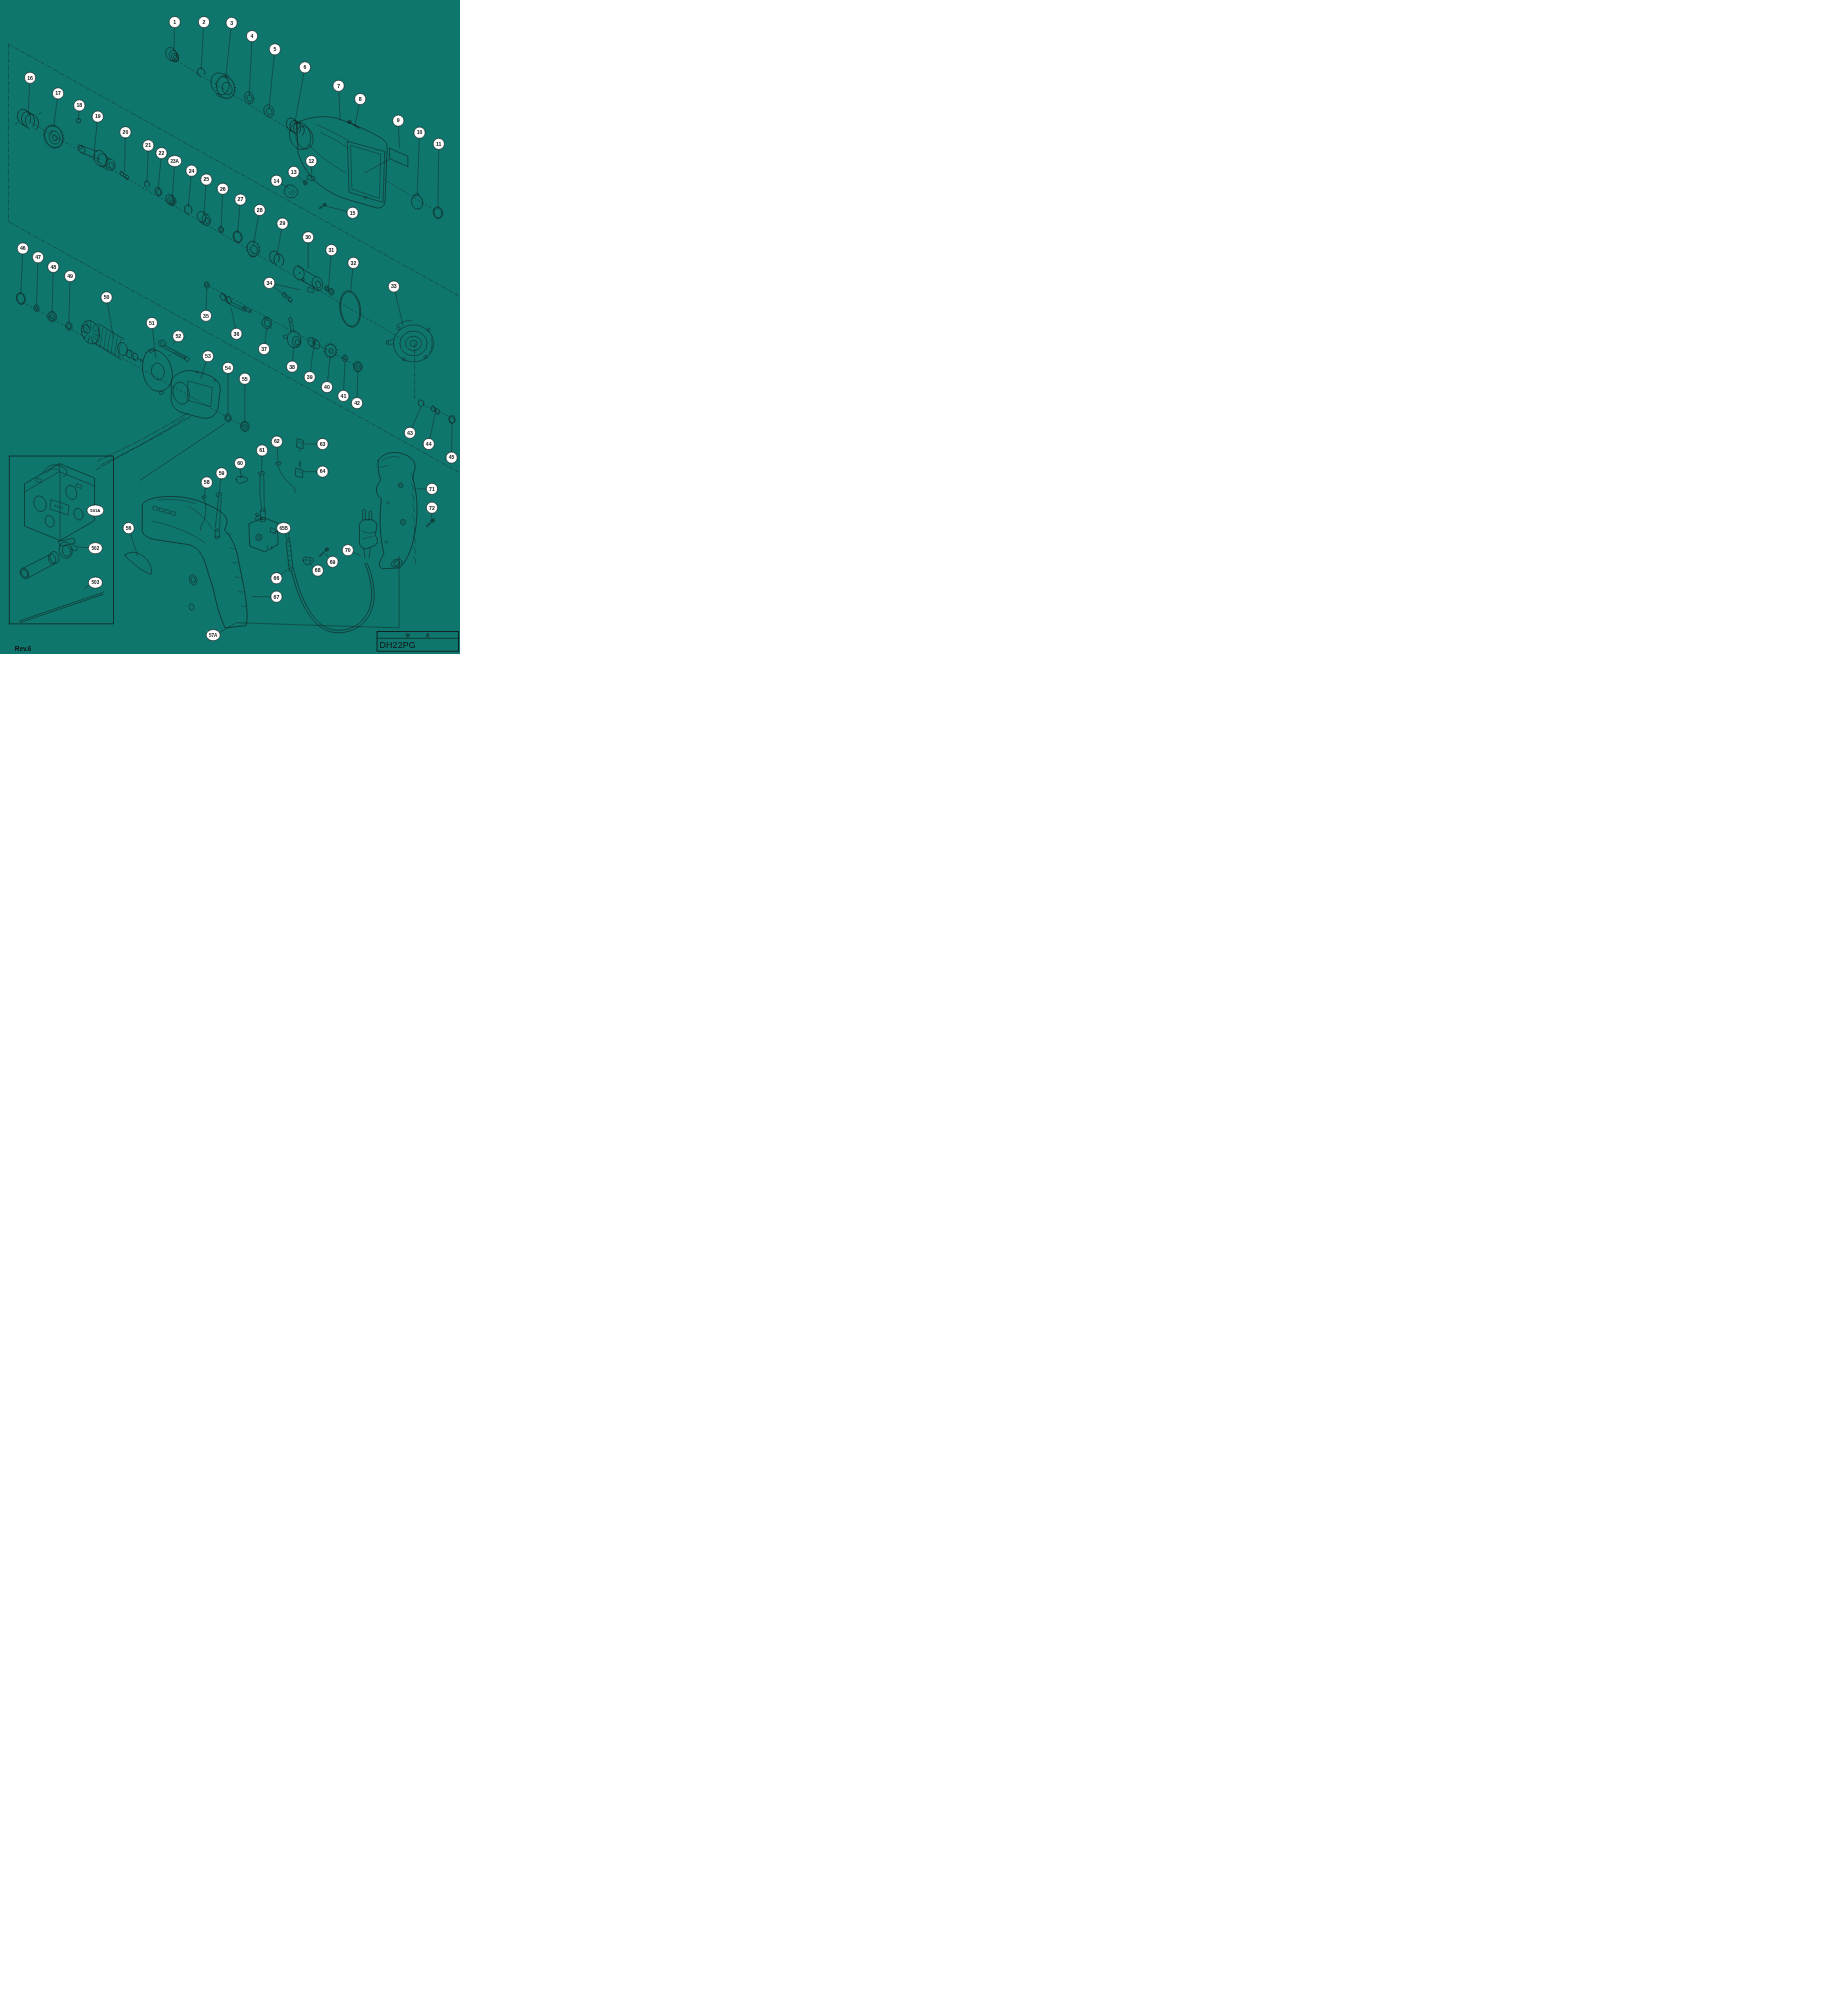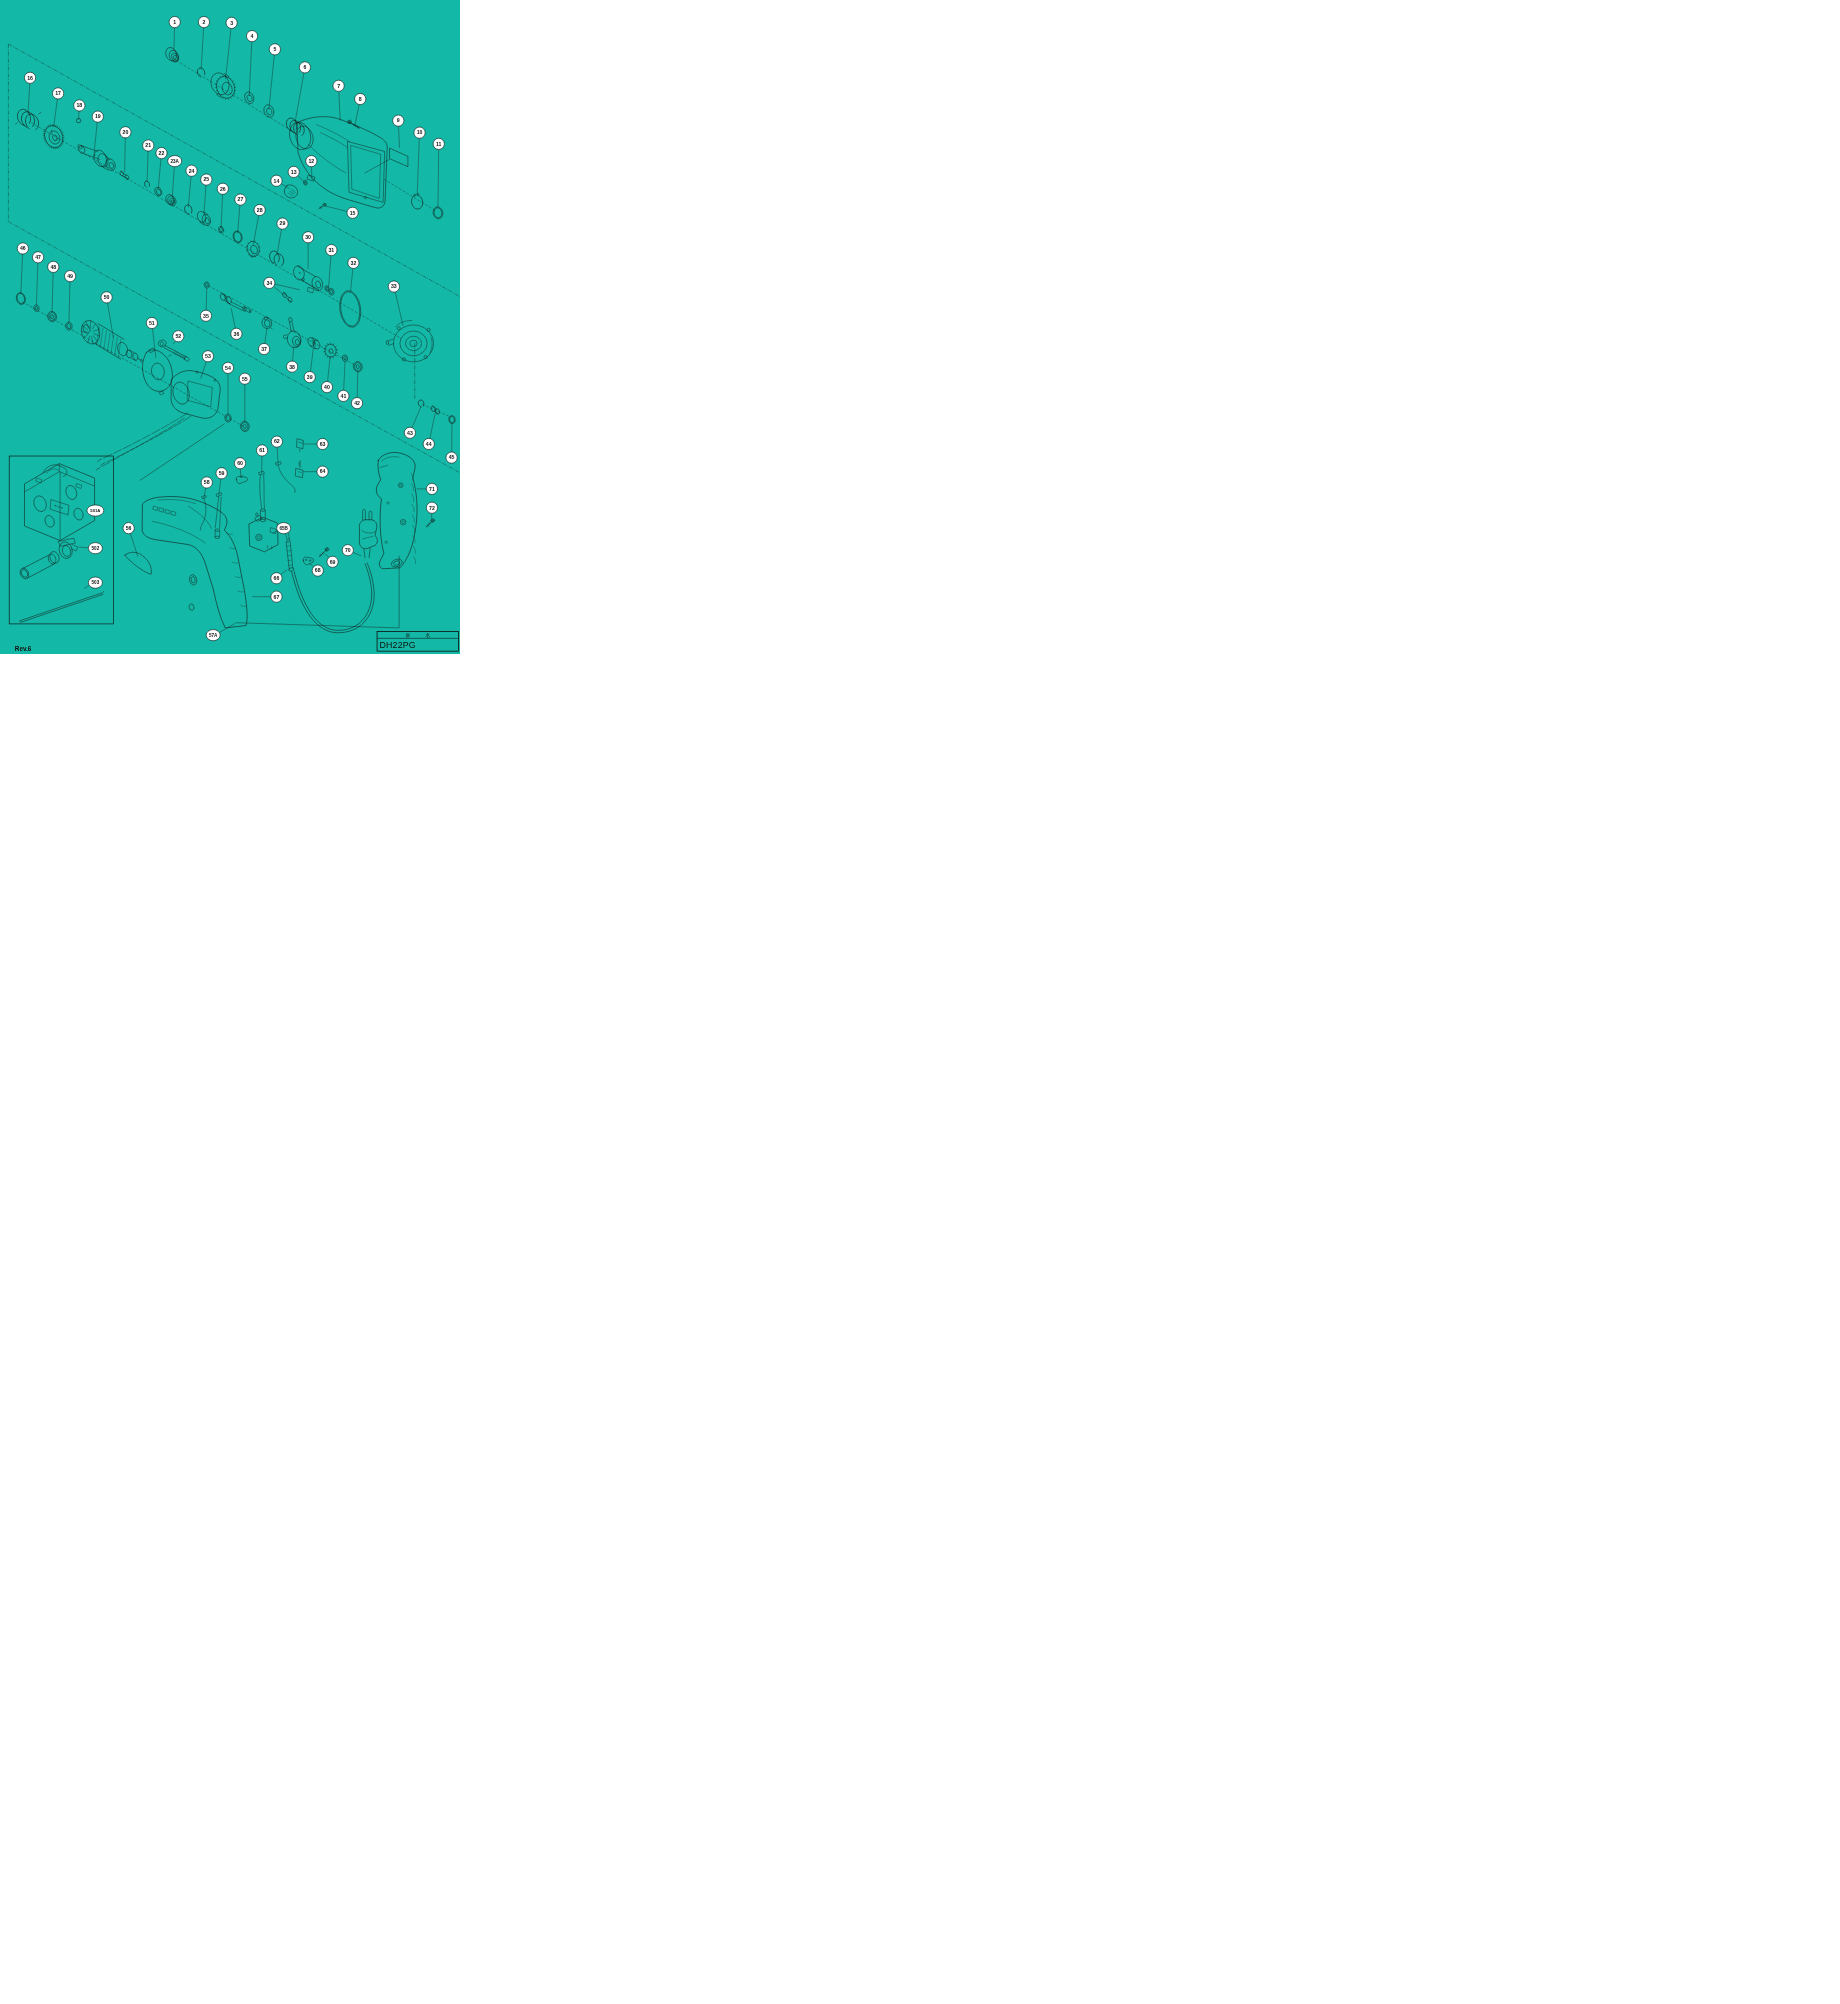--- a/index.html
+++ b/index.html
@@ -1,16 +1,16 @@
 <!DOCTYPE html>
 <html style="font-size:6.4px"><head>
 <meta charset="utf-8">
 <style>
   html,body{margin:0;padding:0;background:#ffffff;}
-  .stage{position:relative;width:460px;height:654px;background:#14b8a6;overflow:hidden;
+  .stage{position:relative;width:460px;height:654px;background:#0f766e;overflow:hidden;
          font-family:"Liberation Sans", sans-serif;}
   svg{position:absolute;left:0;top:0;}
   svg text{font-family:"Liberation Sans", sans-serif;fill:#111;}
   .balloon-txt{font-weight:bold;}
 </style>
 </head>
 <body>
 
 <div class="stage">
   <svg id="d" width="460" height="654" viewBox="0 0 1148 1630">

